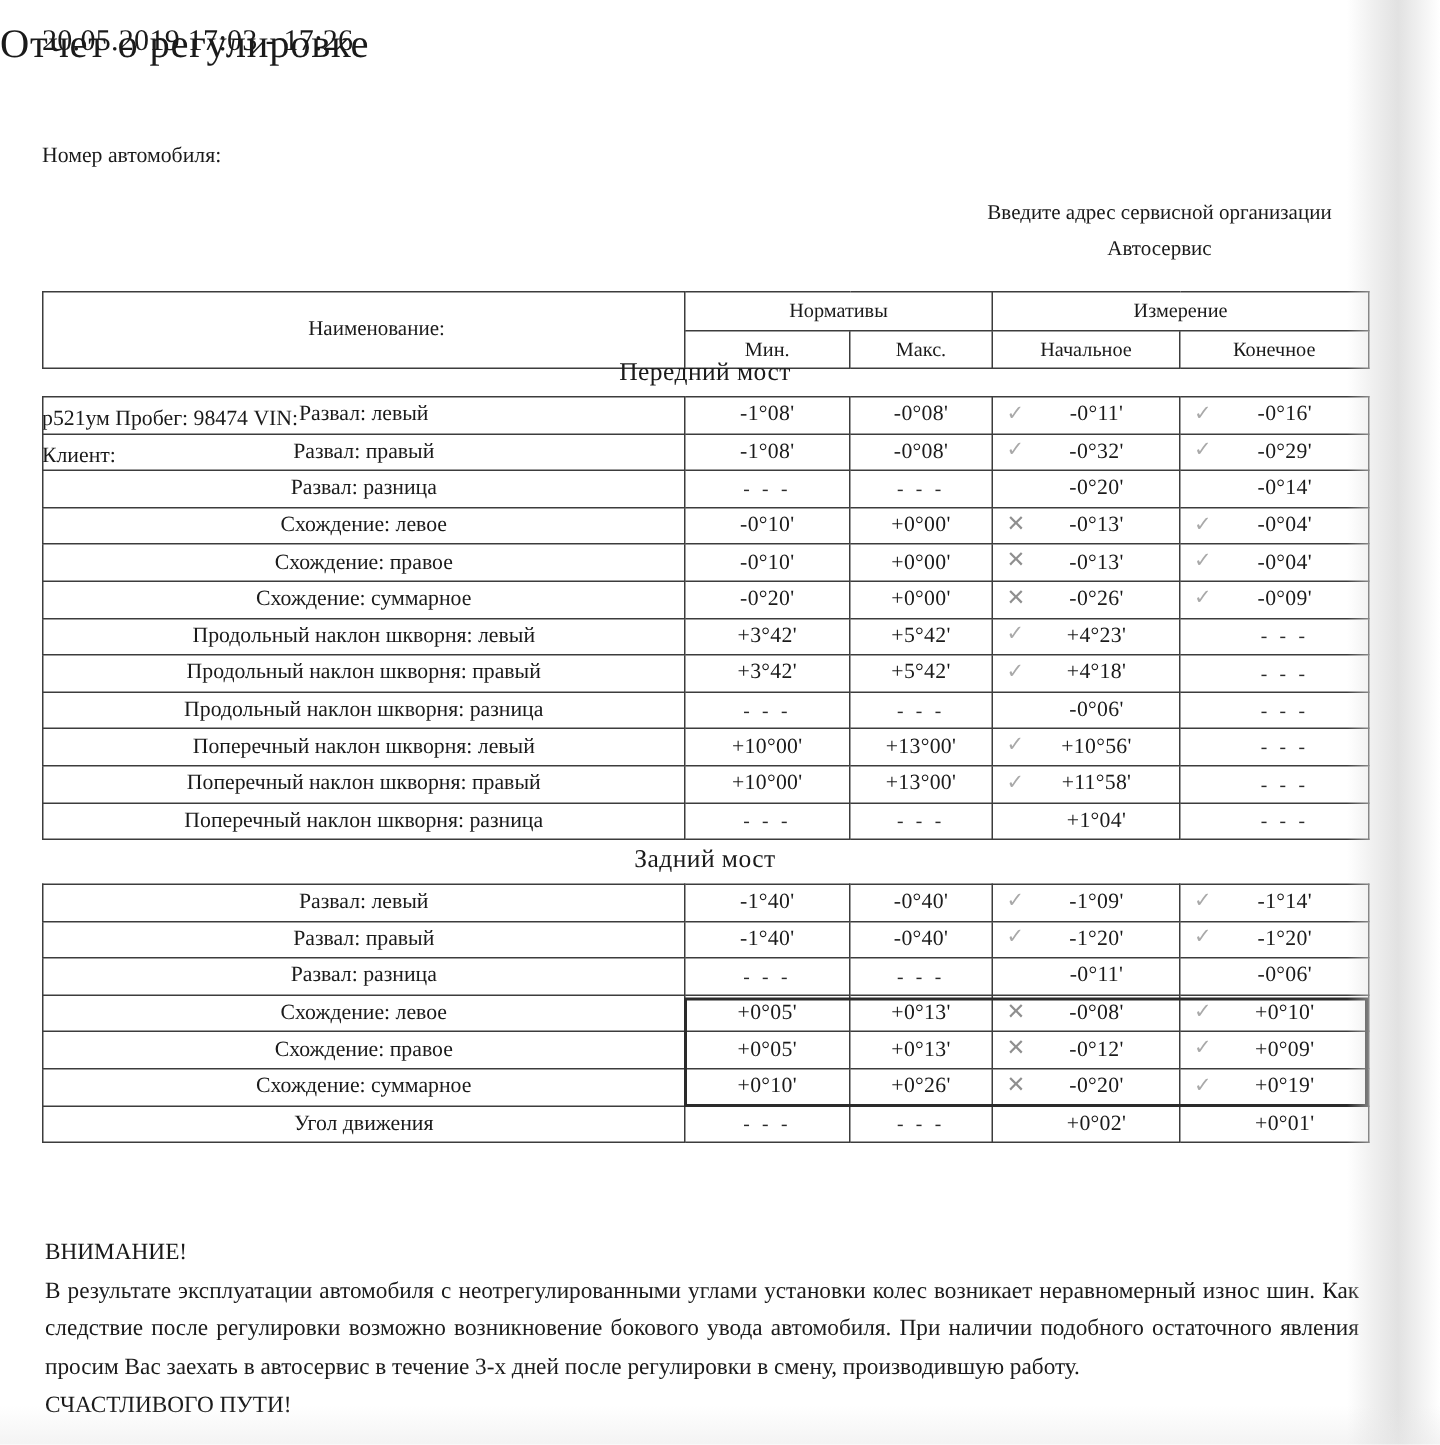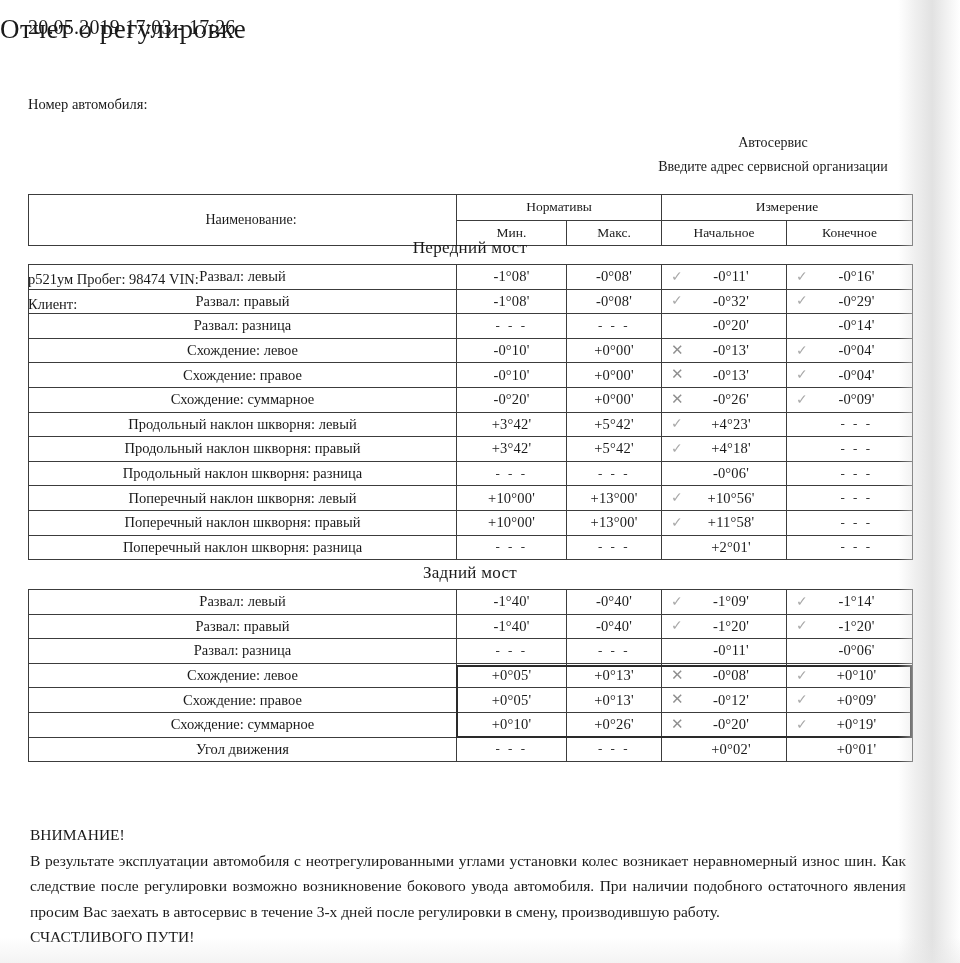--- a/index.html
+++ b/index.html
@@ -204,22 +204,22 @@
       <span class="meta-label">Номер автомобиля:</span>
       <span class="meta-value">p521ум Пробег:  98474 VIN:</span>
     </div>
     <div class="meta-row">
       <span class="meta-label">Клиент:</span>
       <span class="meta-value"></span>
     </div>
   </div>
 
   <div class="service">
+    <div>Введите адрес сервисной организации</div>
     <div>Автосервис</div>
-    <div>Введите адрес сервисной организации</div>
   </div>
 
   <table class="tbl" id="head-table">
     <colgroup>
       <col class="c-name">
         <col class="c-min">
         <col class="c-max">
         <col class="c-init">
         <col class="c-fin">
     </colgroup>
@@ -381,21 +381,21 @@
           </td>
           <td class="val meas">
             <span class="mtext dash">- - -</span>
           </td>
         </tr>
         <tr class="data-row">
           <td class="row-name">Поперечный наклон шкворня: разница</td>
           <td class="val dash">- - -</td>
           <td class="val dash">- - -</td>
           <td class="val meas">
-            <span class="mtext">+2°01'</span>
+            <span class="mtext">+1°04'</span>
           </td>
           <td class="val meas">
             <span class="mtext dash">- - -</span>
           </td>
         </tr>
       </tbody>
   </table>
 
   <div class="sec-title" id="sec-rear">Задний мост</div>
   <table class="tbl" id="rear-table">

